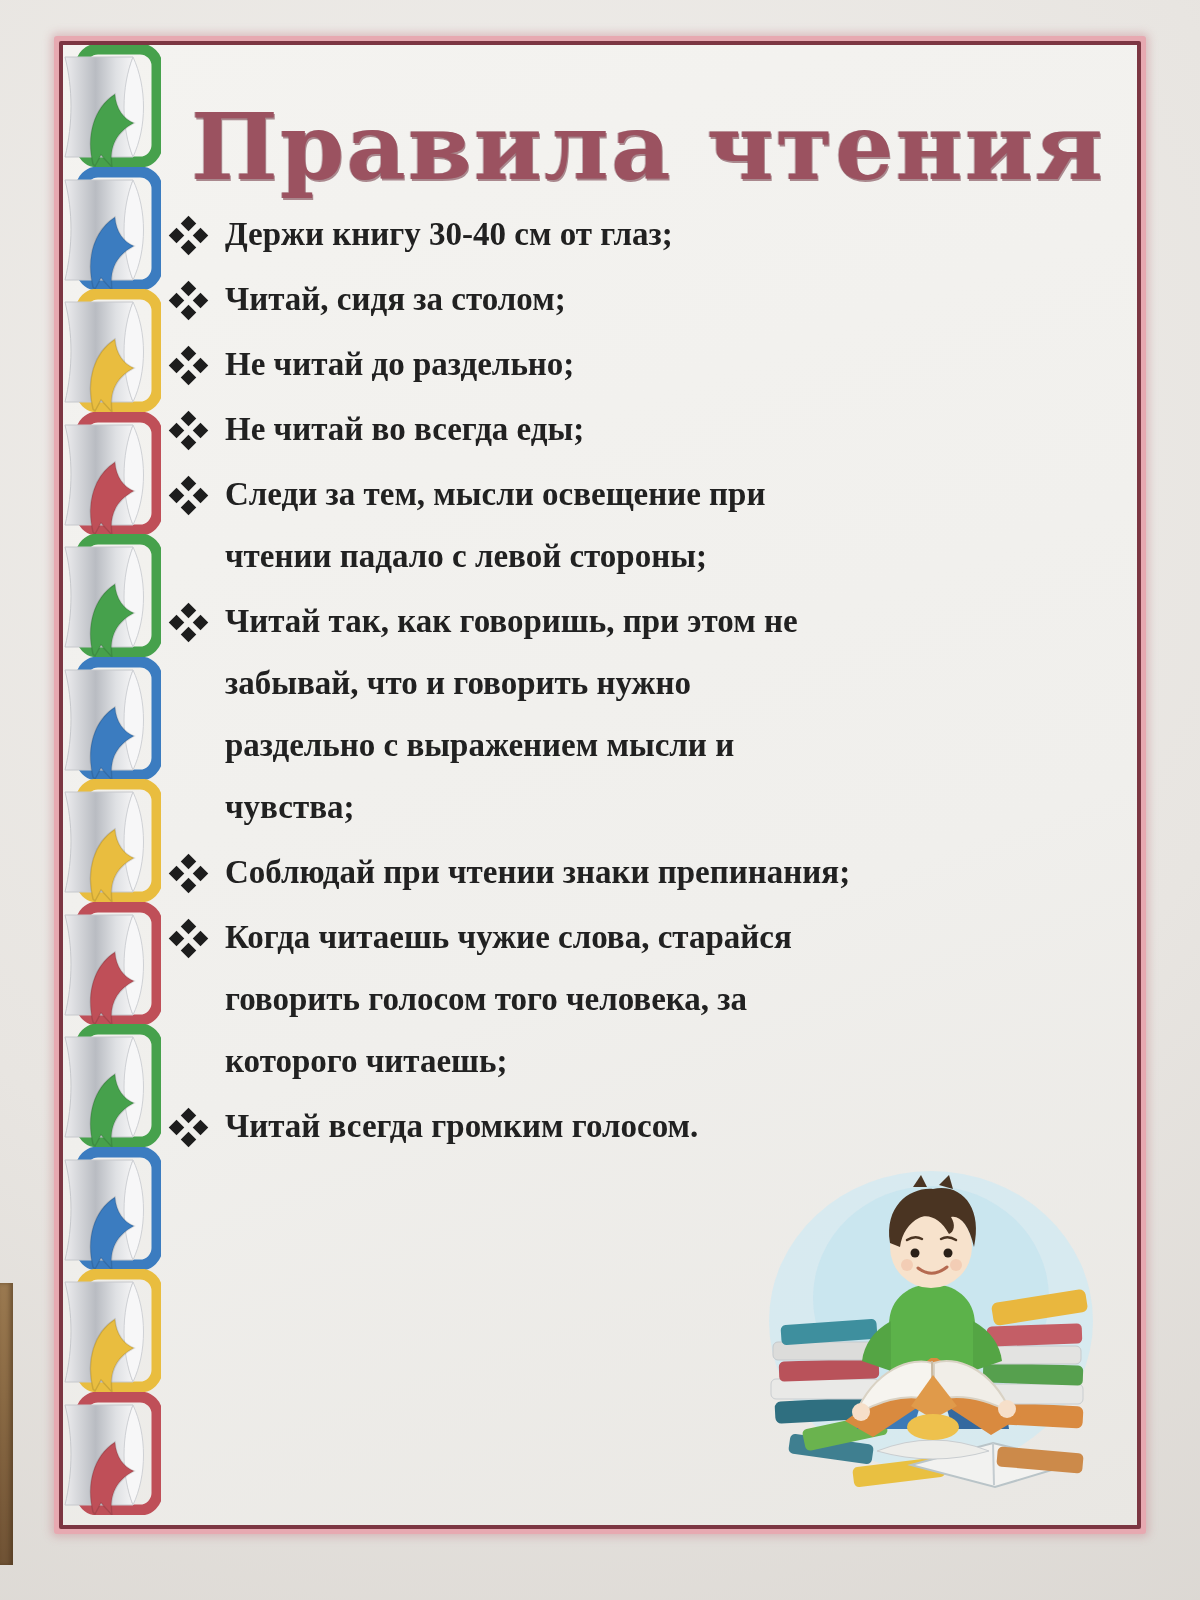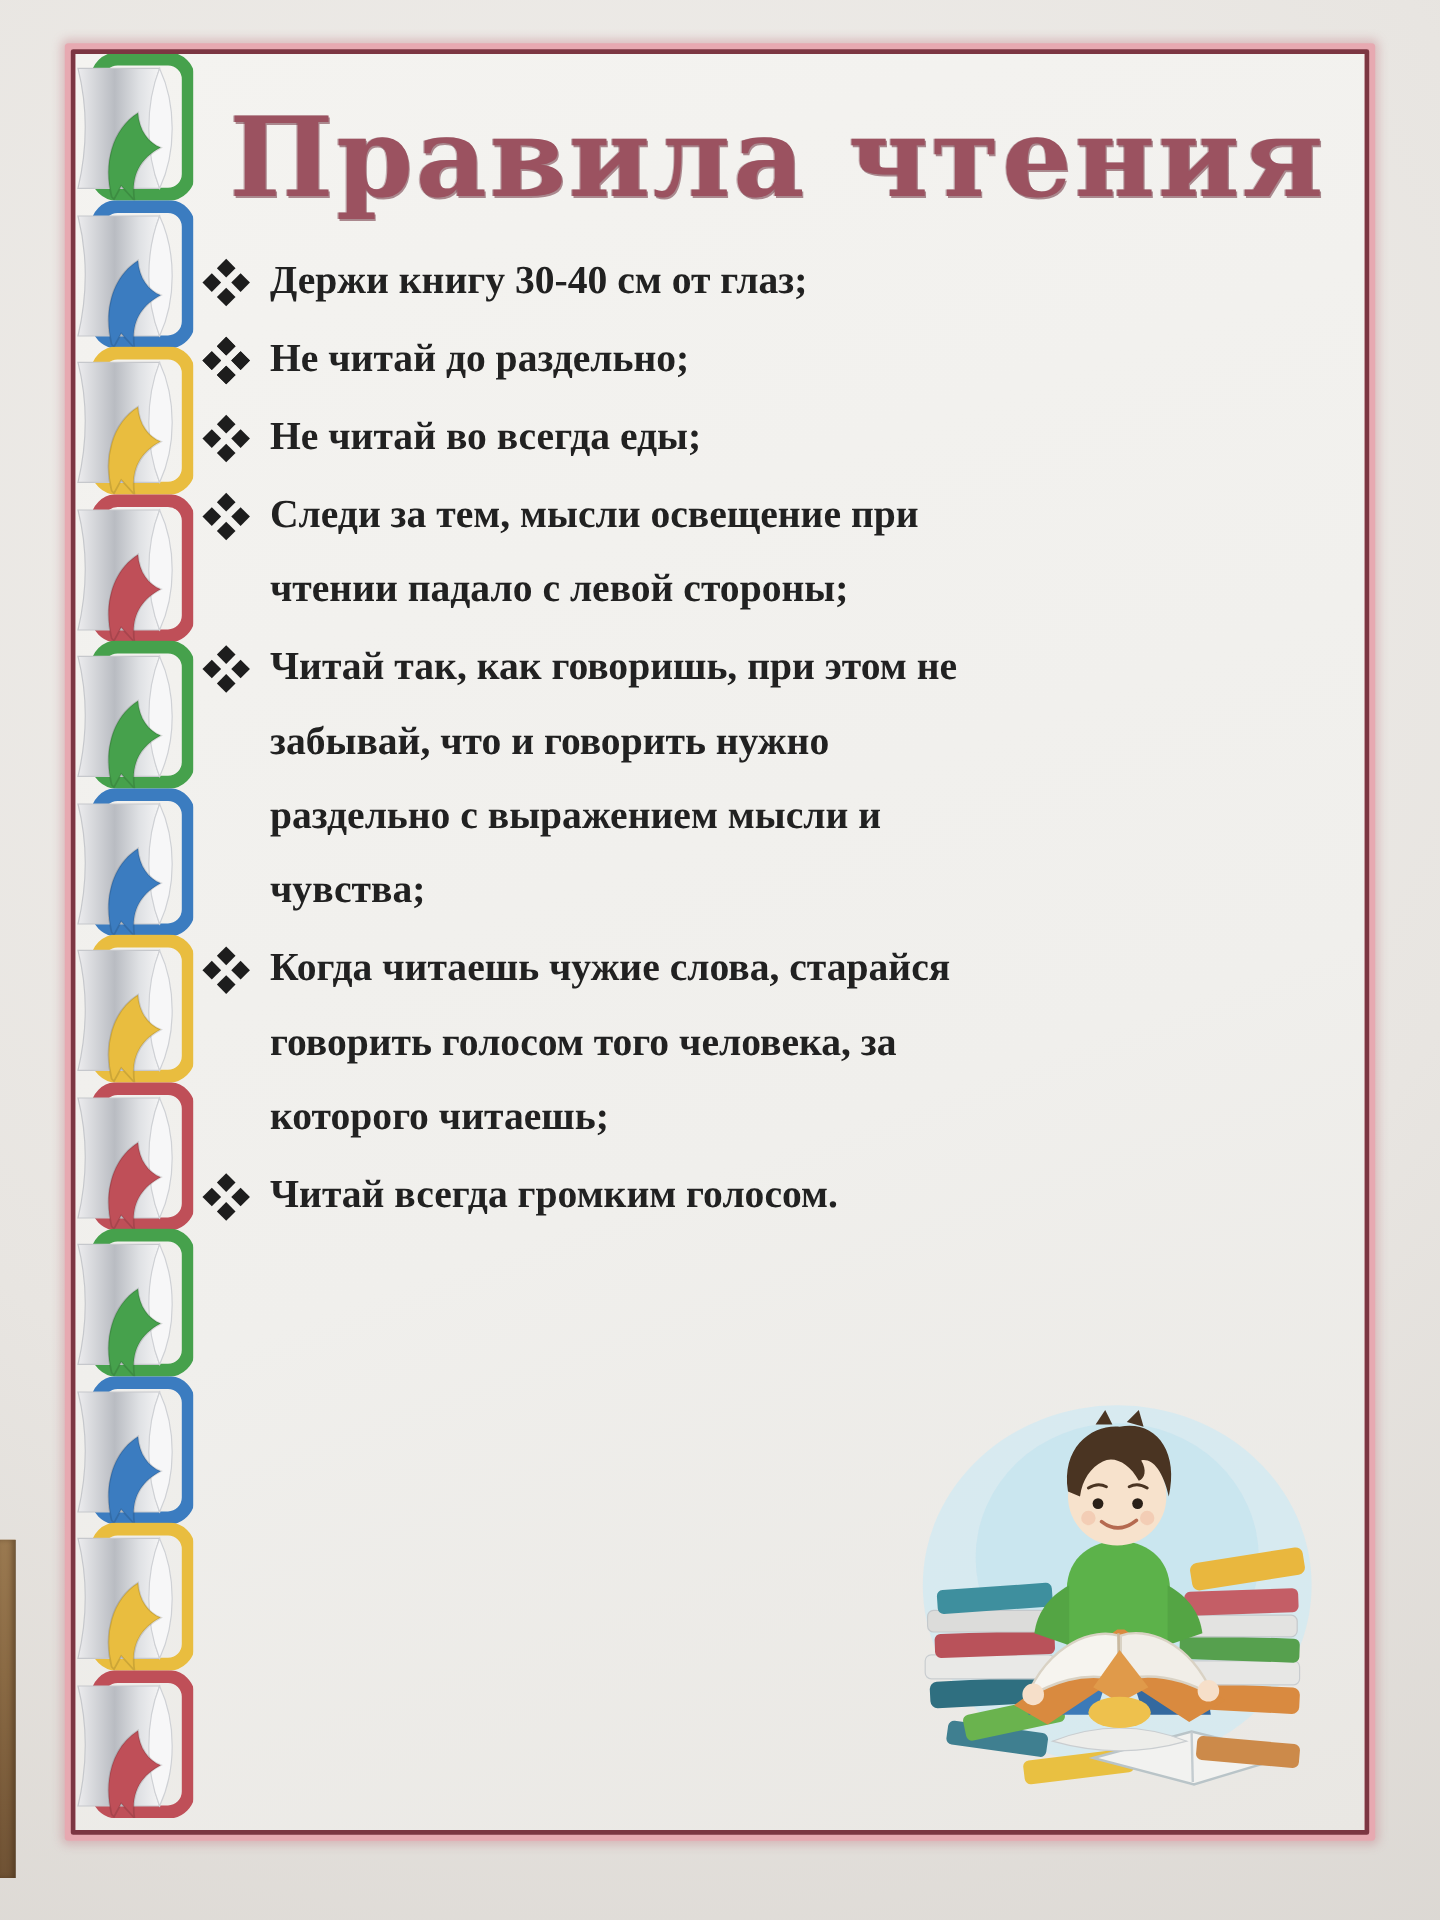--- a/index.html
+++ b/index.html
@@ -32,21 +32,21 @@
     position:absolute;inset:9px;overflow:hidden;
     background:linear-gradient(160deg,#f4f3f0 0%,#f0efec 60%,#e9e7e3 100%);
   }
   
   .books{
     position:absolute;left:-6px;top:0;width:104px;height:100%;
   }
   .book{display:block;width:104px;height:123.5px;margin-top:-1px;}
   
   .title{
-    position:absolute;left:104px;right:8px;top:36px;margin:0;
+    position:absolute;left:104px;right:8px;top:36px;margin:16px;
     text-align:center;
     font-family:"DejaVu Serif", serif;font-weight:700;
     font-size:92px;line-height:100px;letter-spacing:2px;
     color:#9b5260;
     text-shadow:1px 2px 0 rgba(110,50,62,.55), -1px 0 0 rgba(110,50,62,.35);
   }
   
   .rules{
     position:absolute;left:104px;top:158px;width:950px;
     margin:0;padding:0;list-style:none;
@@ -177,21 +177,21 @@
               <i></i>
               <i></i>
               <i></i>
               <i></i>
             </span><span class="rule-text">Держи книгу 30-40 см от глаз;</span></li>
           <li><span class="bullet">
               <i></i>
               <i></i>
               <i></i>
               <i></i>
-            </span></li>
+            </span><span class="rule-text">Читай, сидя за столом;</span></li>
           <li><span class="bullet">
               <i></i>
               <i></i>
               <i></i>
               <i></i>
             </span><span class="rule-text">Не читай до раздельно;</span></li>
           <li><span class="bullet">
               <i></i>
               <i></i>
               <i></i>
@@ -206,20 +206,26 @@
 чтении падало с левой стороны;</span></li>
           <li><span class="bullet">
               <i></i>
               <i></i>
               <i></i>
               <i></i>
             </span><span class="rule-text">Читай так, как говоришь, при этом не
 забывай, что и говорить нужно
 раздельно с выражением мысли и
 чувства;</span></li>
+          <li><span class="bullet">
+              <i></i>
+              <i></i>
+              <i></i>
+              <i></i>
+            </span><span class="rule-text">Соблюдай при чтении знаки препинания;</span></li>
           <li><span class="bullet">
               <i></i>
               <i></i>
               <i></i>
               <i></i>
             </span><span class="rule-text">Когда читаешь чужие слова, старайся
 говорить голосом того человека, за
 которого читаешь;</span></li>
           <li><span class="bullet">
               <i></i>

